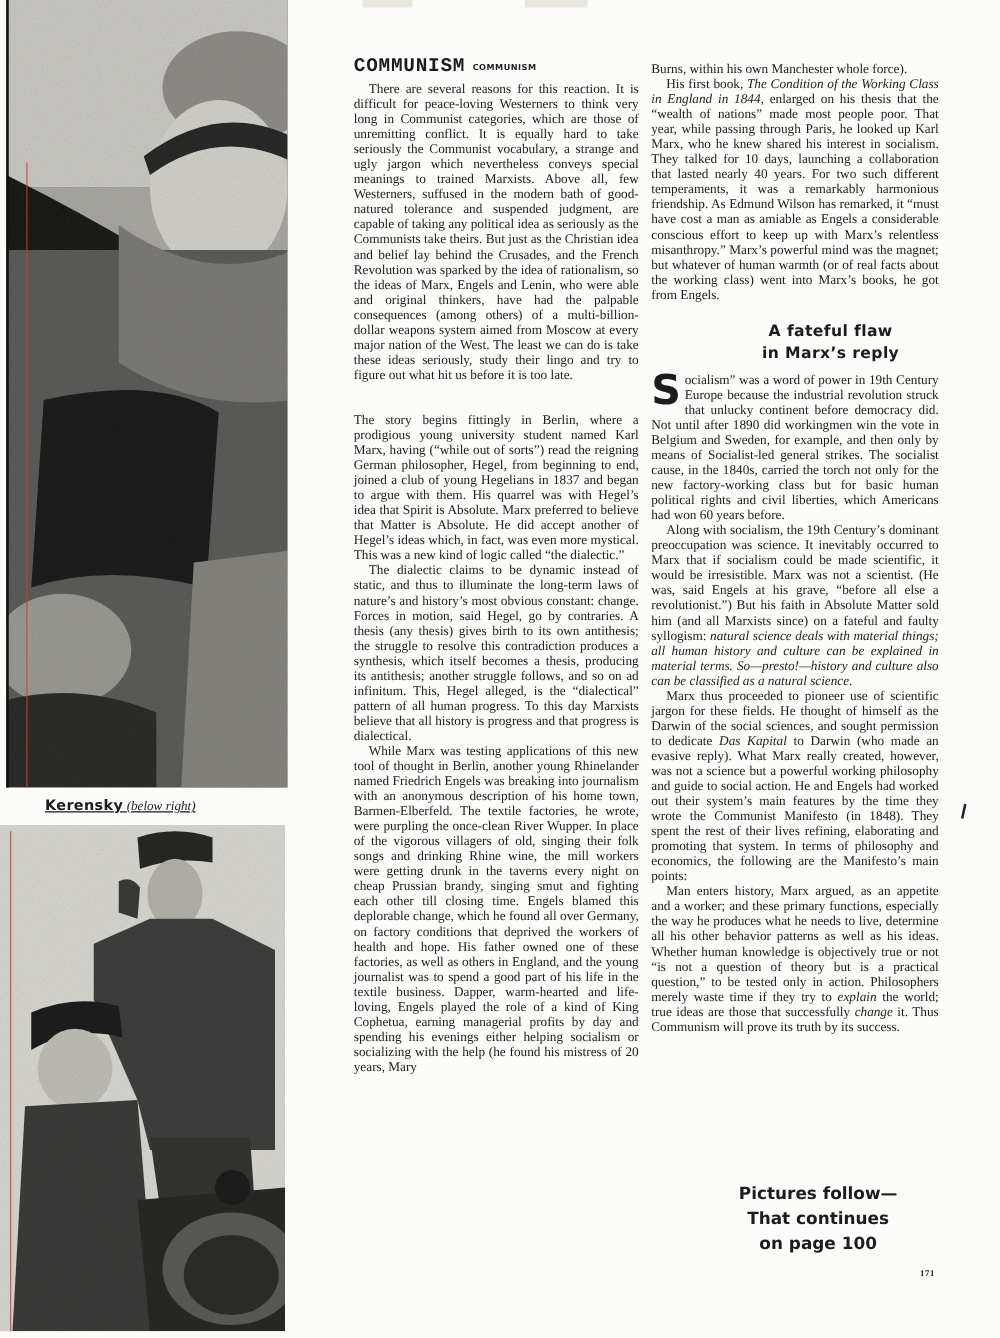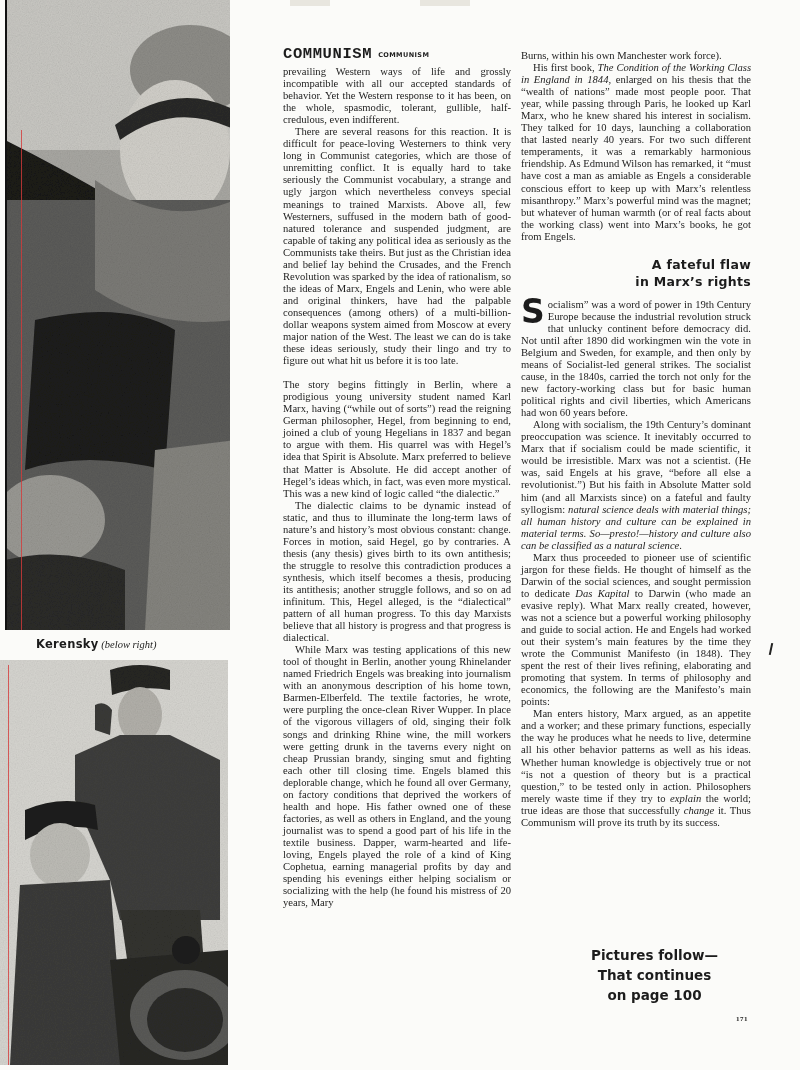--- a/index.html
+++ b/index.html
@@ -9,43 +9,43 @@
     font-family: "Liberation Serif", "DejaVu Serif", serif;
   }
   .photo { position: absolute; overflow: hidden; }
   #photo-top { left: 5px; top: 0; width: 225px; height: 630px; background: #6e6e6e; }
   #photo-bottom { left: 0; top: 660px; width: 228px; height: 405px; background: #cfcfcb; }
   .photo svg { display: block; width: 100%; height: 100%; }
   .red-line { position: absolute; left: 21px; width: 1px; background: #d43a3a; opacity: .8; }
   .dark-edge { position: absolute; left: 5px; width: 2px; background: #111; }
 
   .caption {
-    position: absolute; left: 36px; top: 637px; font-size: 11px; white-space: nowrap;
+    position: absolute; left: 36px; top: 637px; font-size: 11px; white-space: nowrap; text-decoration: underline;
   }
   .caption .name { font-family: "DejaVu Sans", sans-serif; font-weight: bold; font-size: 11.5px; letter-spacing: .3px; }
   .caption .note { font-style: italic; font-size: 10.5px; }
 
   .header { position: absolute; left: 283px; top: 44px; white-space: nowrap; }
   .header .title { font-family: Liberation Mono, monospace; font-weight: bold; font-size: 15.5px; letter-spacing: .6px; }
   .header .cont { font-family: "DejaVu Sans", sans-serif; font-weight: bold; font-size: 6.5px; letter-spacing: .4px; margin-left: 6px; vertical-align: 1px; }
 
   .col {
     position: absolute; font-size: 10.6px; line-height: 12.05px;
     text-align: justify; hyphens: none;
   }
   #col1 { left: 283px; top: 66px; width: 228px; }
   #col2 { left: 521px; top: 50px; width: 230px; }
   .col p { margin: 0; text-indent: 12px; }
   .col p.noindent { text-indent: 0; }
-  .col p.gap { margin-top: 12px; }
+  .col p.gap { margin-top: 24px; }
   .col i { font-style: italic; }
 
   .subhead {
     font-family: "DejaVu Sans", sans-serif; font-weight: bold; font-size: 12.5px;
-    line-height: 17px; margin: 13px 0 9px 57px; text-align: right; letter-spacing: .3px;
+    line-height: 17px; margin: 13px 0 9px 57px; text-align: center; letter-spacing: .3px;
   }
   .dropcap {
     float: left; font-family: "DejaVu Sans", sans-serif; font-weight: bold;
     font-size: 33px; line-height: 24px; margin: 1px 3px 0 0; height: 24px;
   }
   .closer {
     position: absolute; left: 560px; top: 945px; width: 189px; text-align: center;
     font-family: "DejaVu Sans", sans-serif; font-weight: bold; font-size: 13.5px; line-height: 20px;
   }
   .folio { position: absolute; left: 736px; top: 1015px; font-size: 7px; font-weight: bold; letter-spacing: .5px; }
@@ -125,33 +125,32 @@
 <div class="red-line" style="top:665px;height:400px;left:8px;"></div>
 
 <div class="faint-top" style="left:290px;width:40px;"></div>
 <div class="faint-top" style="left:420px;width:50px;"></div>
 
 <div class="header">
   <span class="title">COMMUNISM</span><span class="cont">COMMUNISM</span>
 </div>
 
 <div class="col" id="col1">
-  <p class="noindent">prevailing Western ways of life and grossly incompatible with all our accepted standards of behavior. Yet the Western response to it has been, on the whole, spasmodic, tolerant, gullible, half-credulous, even indifferent.</p>
   <p>There are several reasons for this reaction. It is difficult for peace-loving Westerners to think very long in Communist categories, which are those of unremitting conflict. It is equally hard to take seriously the Communist vocabulary, a strange and ugly jargon which nevertheless conveys special meanings to trained Marxists. Above all, few Westerners, suffused in the modern bath of good-natured tolerance and suspended judgment, are capable of taking any political idea as seriously as the Communists take theirs. But just as the Christian idea and belief lay behind the Crusades, and the French Revolution was sparked by the idea of rationalism, so the ideas of Marx, Engels and Lenin, who were able and original thinkers, have had the palpable consequences (among others) of a multi-billion-dollar weapons system aimed from Moscow at every major nation of the West. The least we can do is take these ideas seriously, study their lingo and try to figure out what hit us before it is too late.</p>
   <p class="noindent gap">The story begins fittingly in Berlin, where a prodigious young university student named Karl Marx, having (“while out of sorts”) read the reigning German philosopher, Hegel, from beginning to end, joined a club of young Hegelians in 1837 and began to argue with them. His quarrel was with Hegel’s idea that Spirit is Absolute. Marx preferred to believe that Matter is Absolute. He did accept another of Hegel’s ideas which, in fact, was even more mystical. This was a new kind of logic called “the dialectic.”</p>
   <p>The dialectic claims to be dynamic instead of static, and thus to illuminate the long-term laws of nature’s and history’s most obvious constant: change. Forces in motion, said Hegel, go by contraries. A thesis (any thesis) gives birth to its own antithesis; the struggle to resolve this contradiction produces a synthesis, which itself becomes a thesis, producing its antithesis; another struggle follows, and so on ad infinitum. This, Hegel alleged, is the “dialectical” pattern of all human progress. To this day Marxists believe that all history is progress and that progress is dialectical.</p>
   <p>While Marx was testing applications of this new tool of thought in Berlin, another young Rhinelander named Friedrich Engels was breaking into journalism with an anonymous description of his home town, Barmen-Elberfeld. The textile factories, he wrote, were purpling the once-clean River Wupper. In place of the vigorous villagers of old, singing their folk songs and drinking Rhine wine, the mill workers were getting drunk in the taverns every night on cheap Prussian brandy, singing smut and fighting each other till closing time. Engels blamed this deplorable change, which he found all over Germany, on factory conditions that deprived the workers of health and hope. His father owned one of these factories, as well as others in England, and the young journalist was to spend a good part of his life in the textile business. Dapper, warm-hearted and life-loving, Engels played the role of a kind of King Cophetua, earning managerial profits by day and spending his evenings either helping socialism or socializing with the help (he found his mistress of 20 years, Mary</p>
 </div>
 
 <div class="col" id="col2">
-  <p class="noindent">Burns, within his own Manchester work force).</p>
+  <p class="noindent">Burns, within his own Manchester whole force).</p>
   <p><span>His first book, </span><i>The Condition of the Working Class in England in 1844</i><span>, enlarged on his thesis that the “wealth of nations” made most people poor. That year, while passing through Paris, he looked up Karl Marx, who he knew shared his interest in socialism. They talked for 10 days, launching a collaboration that lasted nearly 40 years. For two such different temperaments, it was a remarkably harmonious friendship. As Edmund Wilson has remarked, it “must have cost a man as amiable as Engels a considerable conscious effort to keep up with Marx’s relentless misanthropy.” Marx’s powerful mind was the magnet; but whatever of human warmth (or of real facts about the working class) went into Marx’s books, he got from Engels.</span></p>
   <div class="subhead">
     <div>A fateful flaw</div>
-    <div>in Marx’s rights</div>
+    <div>in Marx’s reply</div>
   </div>
   <p class="noindent"><span class="dropcap">S</span><span>ocialism” was a word of power in 19th Century Europe because the industrial revolution struck that unlucky continent before democracy did. Not until after 1890 did workingmen win the vote in Belgium and Sweden, for example, and then only by means of Socialist-led general strikes. The socialist cause, in the 1840s, carried the torch not only for the new factory-working class but for basic human political rights and civil liberties, which Americans had won 60 years before.</span></p>
   <p><span>Along with socialism, the 19th Century’s dominant preoccupation was science. It inevitably occurred to Marx that if socialism could be made scientific, it would be irresistible. Marx was not a scientist. (He was, said Engels at his grave, “before all else a revolutionist.”) But his faith in Absolute Matter sold him (and all Marxists since) on a fateful and faulty syllogism: </span><i>natural science deals with material things; all human history and culture can be explained in material terms. So—presto!—history and culture also can be classified as a natural science</i><span>.</span></p>
   <p><span>Marx thus proceeded to pioneer use of scientific jargon for these fields. He thought of himself as the Darwin of the social sciences, and sought permission to dedicate </span><i>Das Kapital</i><span> to Darwin (who made an evasive reply). What Marx really created, however, was not a science but a powerful working philosophy and guide to social action. He and Engels had worked out their system’s main features by the time they wrote the Communist Manifesto (in 1848). They spent the rest of their lives refining, elaborating and promoting that system. In terms of philosophy and economics, the following are the Manifesto’s main points:</span></p>
   <p><span>Man enters history, Marx argued, as an appetite and a worker; and these primary functions, especially the way he produces what he needs to live, determine all his other behavior patterns as well as his ideas. Whether human knowledge is objectively true or not “is not a question of theory but is a practical question,” to be tested only in action. Philosophers merely waste time if they try to </span><i>explain</i><span> the world; true ideas are those that successfully </span><i>change</i><span> it. Thus Communism will prove its truth by its success.</span></p>
 </div>
 
 <div class="closer">
   <div>Pictures follow—</div>
   <div>That continues</div>

